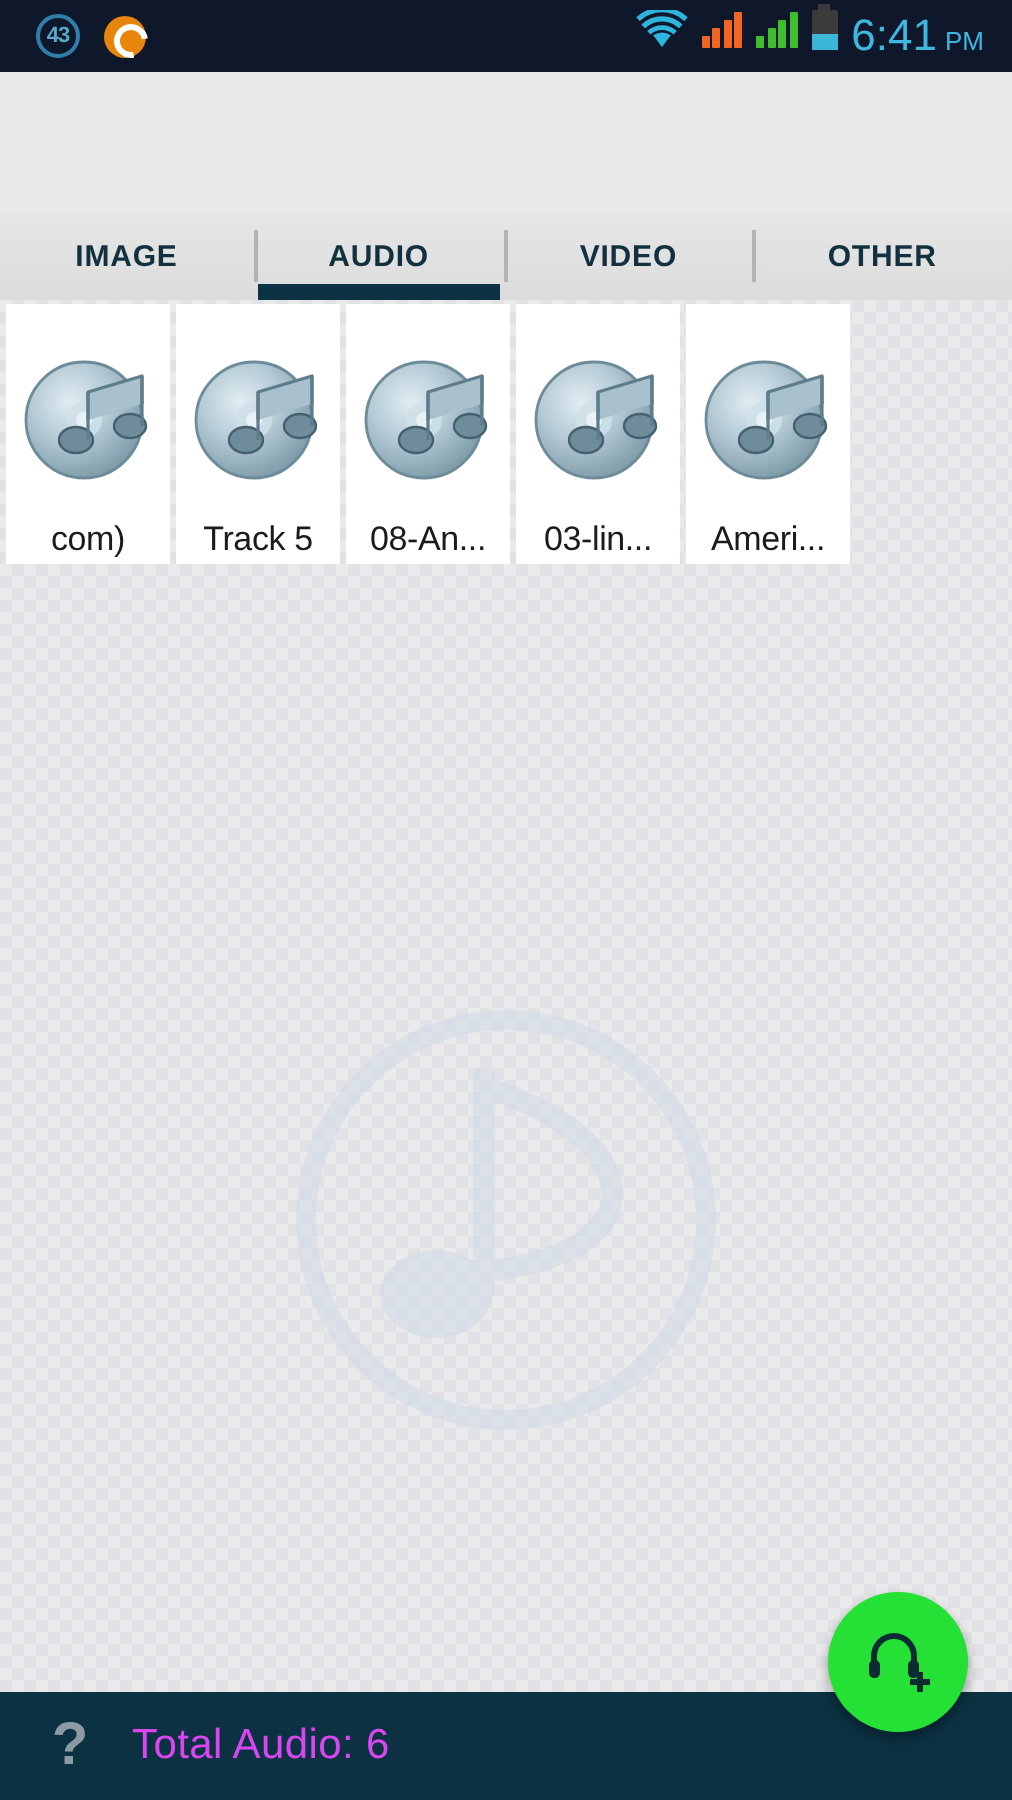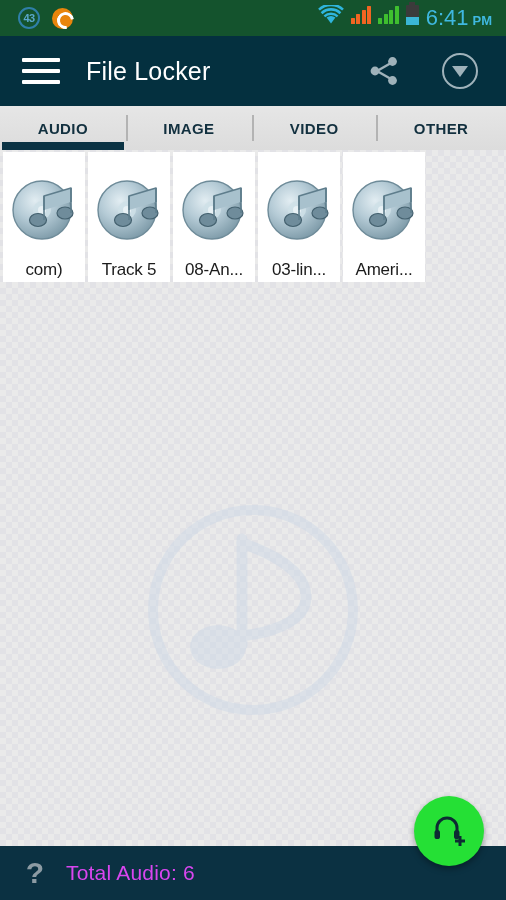--- a/index.html
+++ b/index.html
@@ -7,21 +7,21 @@
     width:506px; height:900px;
     font-family:"Liberation Sans", sans-serif;
     overflow:hidden;
     background:#e9e9e9;
   }
   #app { position:relative; width:506px; height:900px; overflow:hidden; }
 
   
   .status-bar{
     position:absolute; top:0; left:0; width:506px; height:36px;
-    background:#14532d; display:flex; align-items:center; padding:0 8px;
+    background:#0f172a; display:flex; align-items:center; padding:0 8px;
   }
   .sb-left{ display:flex; align-items:center; gap:12px; padding-left:10px; }
   .badge-43{
     width:22px; height:22px; border-radius:50%;
     border:2px solid #2f7fa8; color:#5aa7cc;
     font-size:11px; font-weight:bold; display:flex;
     align-items:center; justify-content:center; letter-spacing:-0.5px;
   }
   .orange-icon{
     width:21px; height:21px; border-radius:50%;
@@ -40,21 +40,21 @@
   .sig.orange i{ background:#f26522; }
   .sig.green i{ background:#3fbf2f; }
   .sig i:nth-child(1){ height:6px; }
   .sig i:nth-child(2){ height:10px; }
   .sig i:nth-child(3){ height:14px; }
   .sig i:nth-child(4){ height:18px; }
   .batt{ width:13px; height:20px; position:relative; background:#3b3b3b; border-radius:1px; }
   .batt::before{ content:""; position:absolute; top:-3px; left:3.5px; width:6px; height:3px; background:#3b3b3b; }
   .batt::after{ content:""; position:absolute; bottom:0; left:0; width:100%; height:42%; background:#3bb6d6; }
   .clock{ color:#3fb8e0; font-size:22px; letter-spacing:0px; display:flex; align-items:baseline; gap:4px; }
-  .clock .ampm{ font-size:13px;font-weight:bold; }
+  .clock .ampm{ font-size:13px; }
 
   
   .app-bar{
     position:absolute; top:36px; left:0; width:506px; height:70px;
     background:#04303f; display:flex; align-items:center; padding:0 22px;
   }
   .hamburger{ width:38px; height:26px; display:flex; flex-direction:column; justify-content:space-between; cursor:pointer; }
   .hamburger span{ display:block; height:4px; background:#fff; border-radius:1px; }
   .app-title{ color:#fff; font-size:25px; margin-left:26px; letter-spacing:0.2px; }
   .bar-actions{ margin-left:auto; display:flex; align-items:center; gap:42px; padding-right:6px; }
@@ -165,47 +165,27 @@
           <i></i>
       </div>
       <div class="batt"></div>
       <div class="clock">
         <span>6:41</span>
         <span class="ampm">PM</span>
       </div>
     </div>
   </div>
 
-  <div class="app-bar">
-    <div class="hamburger">
-      <span></span>
-        <span></span>
-        <span></span>
-    </div>
-    <div class="app-title">File Locker</div>
-    <div class="bar-actions">
-      <svg class="share-ic" viewBox="0 0 32 32">
-        <line x1="9" y1="16" x2="23" y2="8" stroke="#9fb2ba" stroke-width="2.4"></line>
-        <line x1="9" y1="16" x2="23" y2="24" stroke="#9fb2ba" stroke-width="2.4"></line>
-        <circle cx="7" cy="16" r="4.4" fill="#9fb2ba"></circle>
-        <circle cx="24.5" cy="6.5" r="4.4" fill="#9fb2ba"></circle>
-        <circle cx="24.5" cy="25.5" r="4.4" fill="#9fb2ba"></circle>
-      </svg>
-      <div class="chev-btn">
-        <div class="tri"></div>
-      </div>
-    </div>
-  </div>
 
   <div class="tab-bar">
+    <div class="tab">
+      <span>IMAGE</span>
+    </div>
     <div class="tab active">
       <span>AUDIO</span>
-    </div>
-    <div class="tab">
-      <span>IMAGE</span>
     </div>
     <div class="tab">
       <span>VIDEO</span>
     </div>
     <div class="tab">
       <span>OTHER</span>
     </div>
   </div>
 
   <div class="content">

